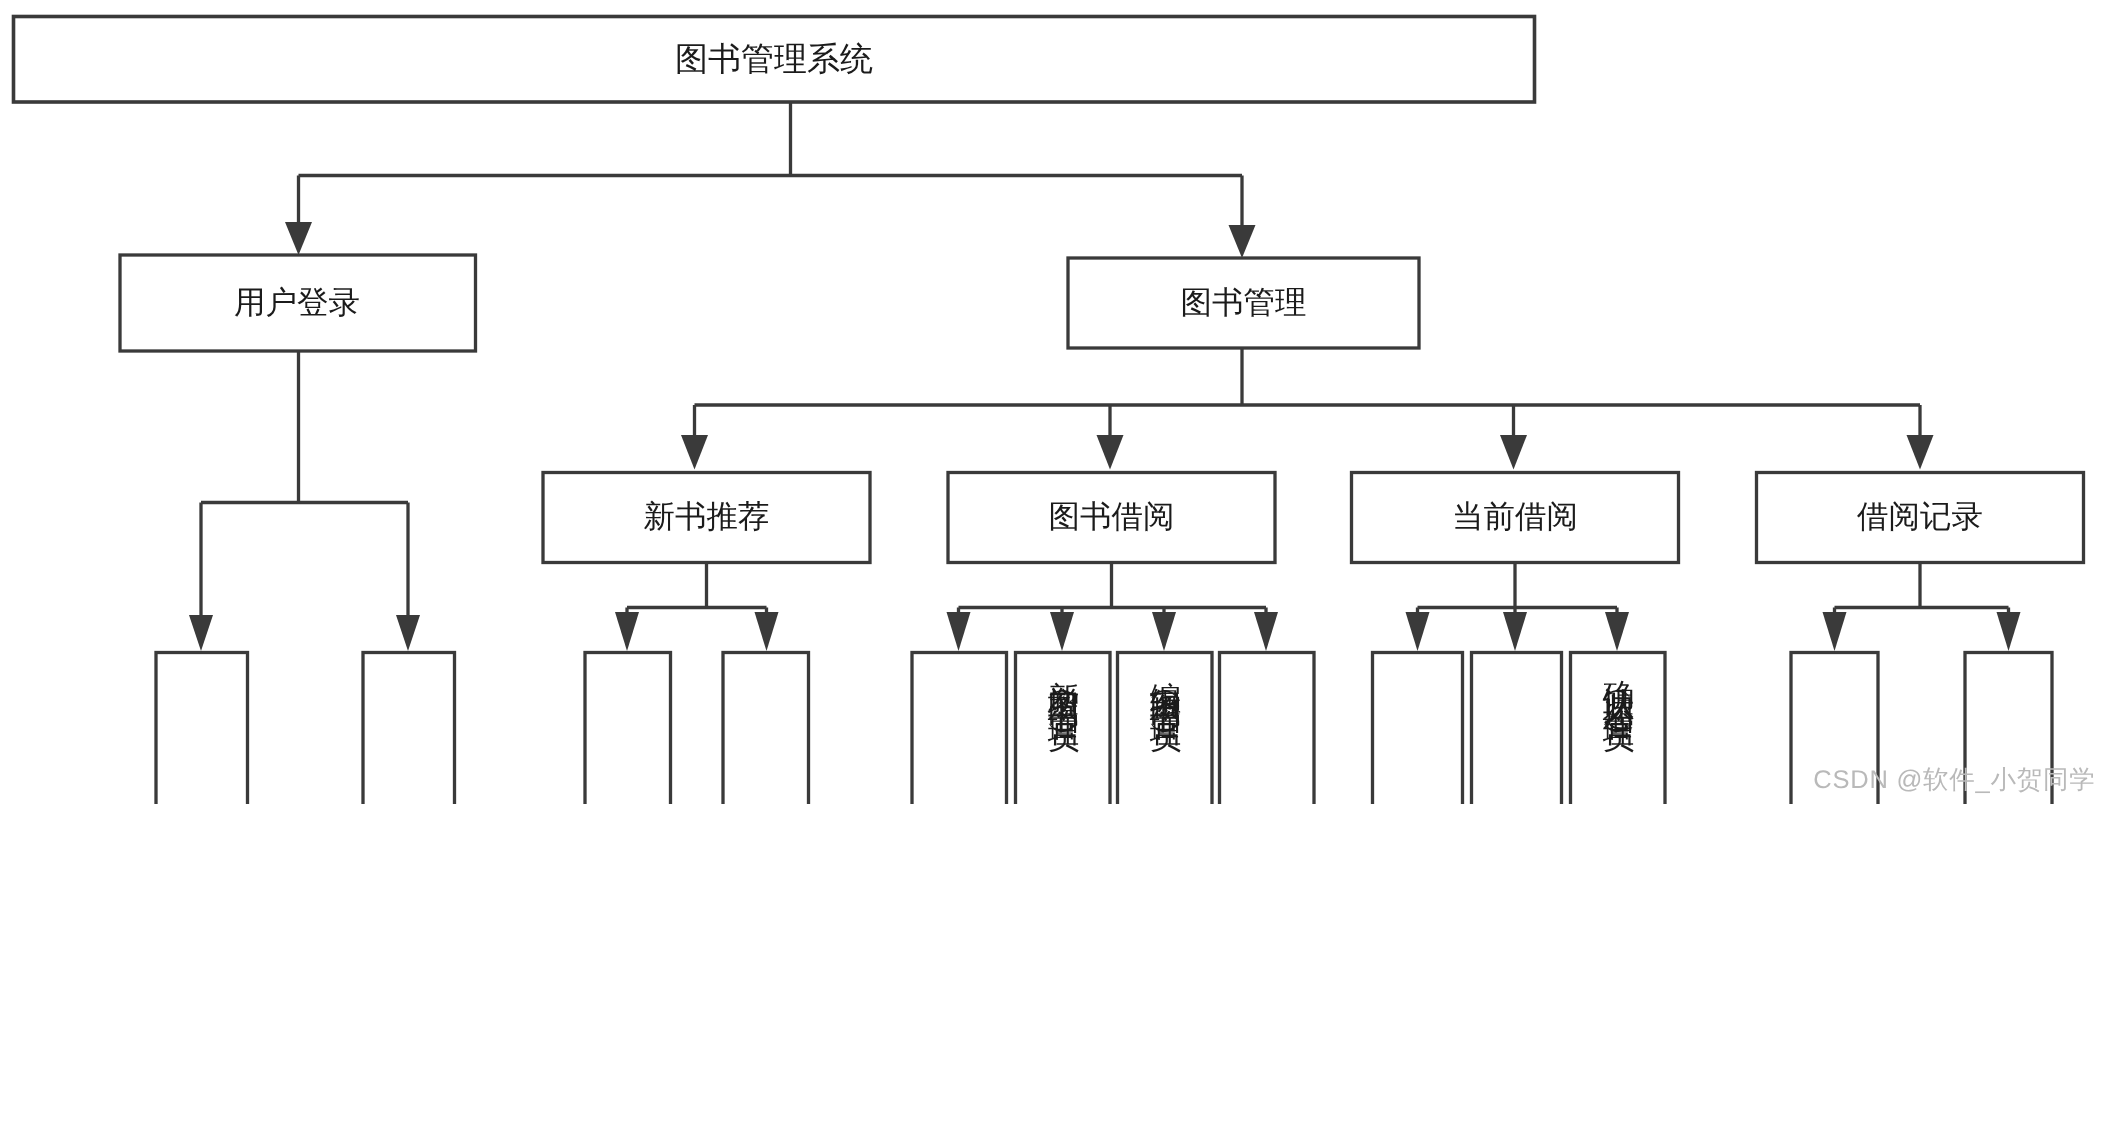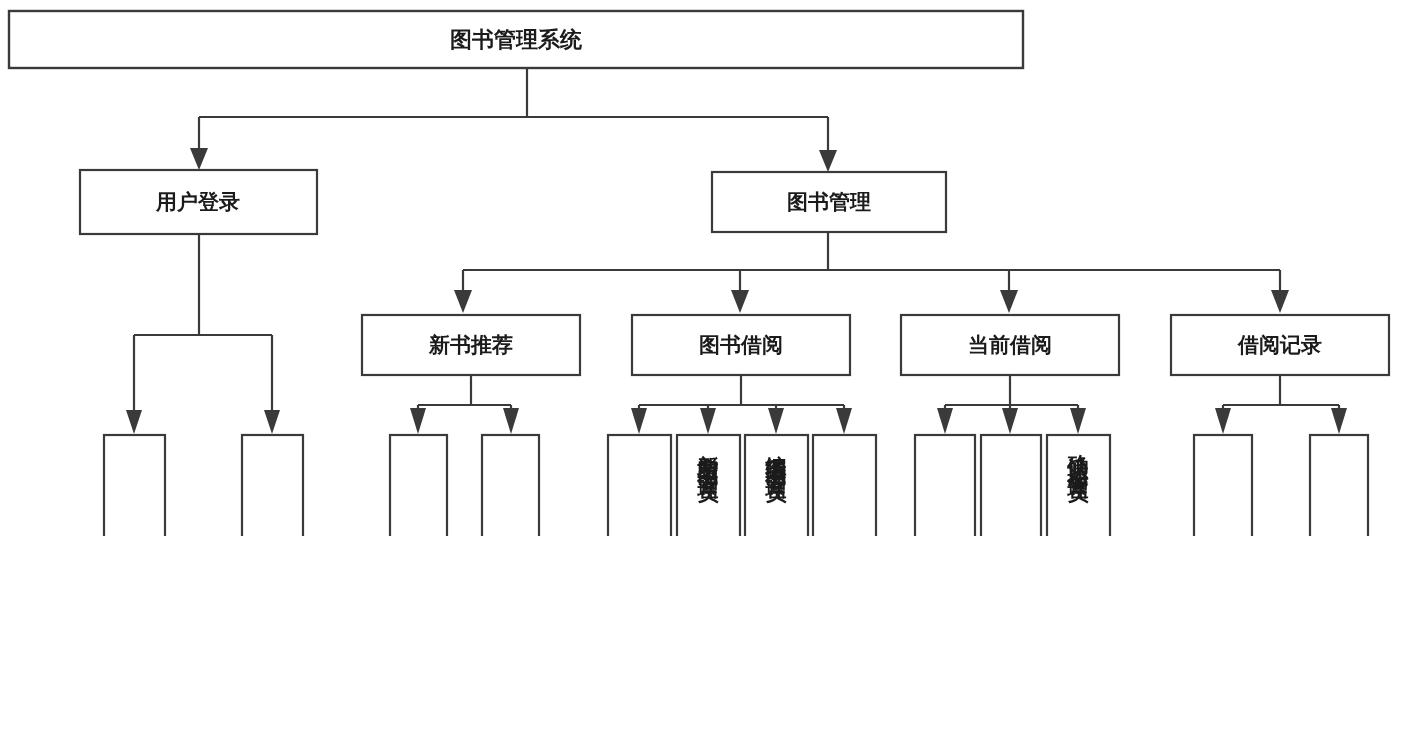--- a/index.html
+++ b/index.html
@@ -10,21 +10,20 @@
   }
   body {
     font-family: "Liberation Sans", "DejaVu Sans", sans-serif;
   }
   #diagram-root {
     position: relative;
     width: 1405px;
     height: 536px;
     background: #ffffff;
     overflow: hidden;
-    font-weight: bold;
   }
   svg.canvas {
     position: absolute;
     left: 0;
     top: 0;
     width: 1405px;
     height: 747px;
   }
   .node-box {
     fill: #ffffff;
@@ -244,14 +243,15 @@
     <span class="vlabel">确认归还（管理员）</span>
   </div>
 
   <div class="vlabel-wrap" style="left:1194px; top:435px; width:58px; height:298px;">
     <span class="vlabel">新增借阅记录</span>
   </div>
   <div class="vlabel-wrap" style="left:1310px; top:435px; width:58px; height:298px;">
     <span class="vlabel">查询借阅记录</span>
   </div>
 
+  <div class="watermark">CSDN @软件_小贺同学</div>
 
 </div>
 
 </body></html>

